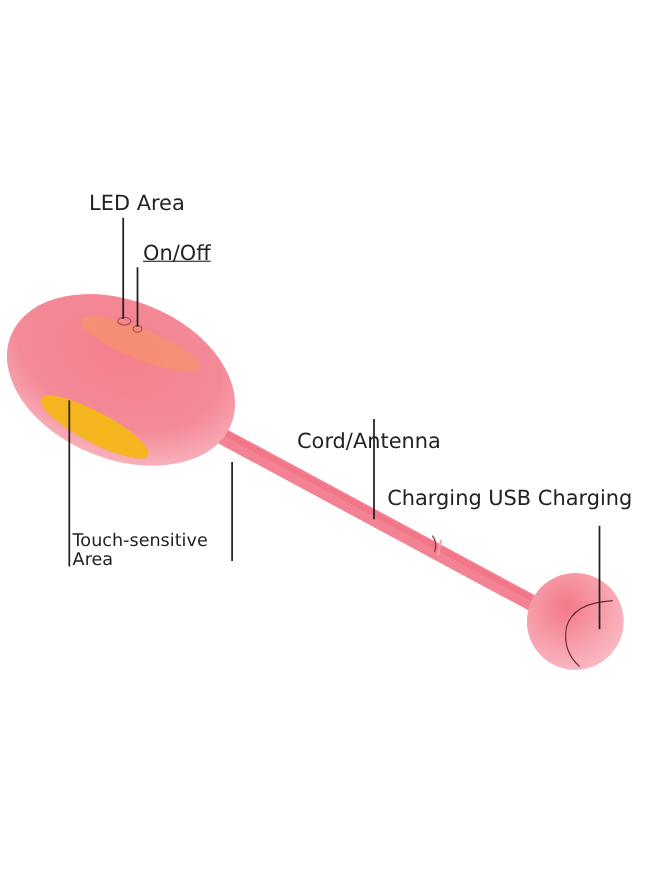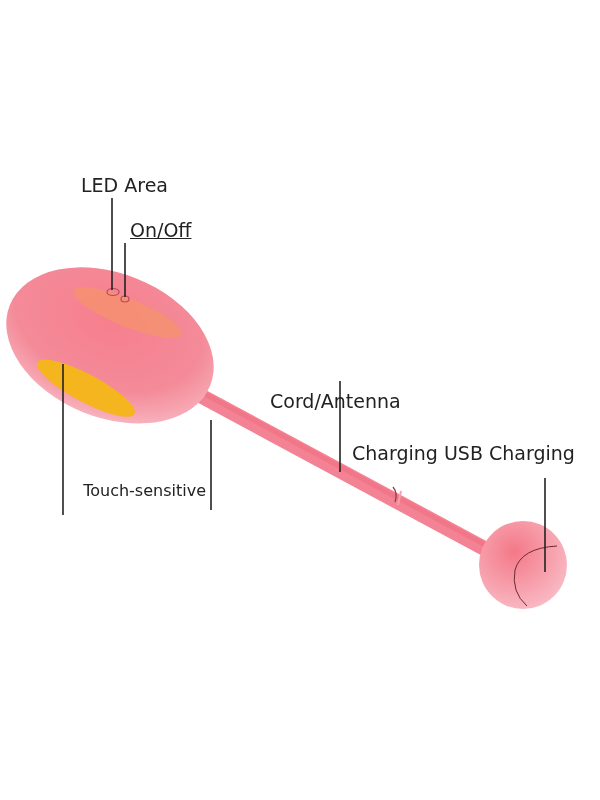--- a/index.html
+++ b/index.html
@@ -1,18 +1,18 @@
 <!DOCTYPE html>
 <html><head>
 <meta charset="utf-8">
 <style>
   html,body{margin:0;padding:0;background:#ffffff;}
   body{width:600px;height:800px;position:relative;overflow:hidden;font-family:"DejaVu Sans","Liberation Sans",sans-serif;color:#222;}
   .label{position:absolute;font-size:19px;line-height:1;white-space:nowrap;color:#222;}
-  .label.small{font-size:16px;text-align:right;line-height:1.15;}
+  .label.small{font-size:16px;text-align:left;line-height:1.15;}
   svg{position:absolute;left:0;top:0;}
 </style>
 </head>
 <body>
 
 <svg width="600" height="800" viewBox="0 0 600 800">
   <defs>
     <radialGradient id="eggGrad" cx="0.45" cy="0.35" r="0.75">
       <stop offset="0" stop-color="#f77f8e"></stop>
       <stop offset="0.6" stop-color="#f48a98"></stop>
@@ -65,13 +65,14 @@
     <line x1="211" y1="420" x2="211" y2="510"></line>
   </g>
 </svg>
 
 <div class="label" style="left:81px;top:176px;">LED Area</div>
 <div class="label" style="left:130px;top:221px;text-decoration:underline;">On/Off</div>
 <div class="label" style="left:270px;top:348px;margin-top:44px;">Cord/Antenna</div>
 <div class="label" style="left:352px;top:444px;">Charging USB Charging</div>
 <div class="label small" style="left:66px;top:482px;width:140px;">
   <div>Touch-sensitive</div>
+  <div>Area</div>
 </div>
 
 </body></html>

